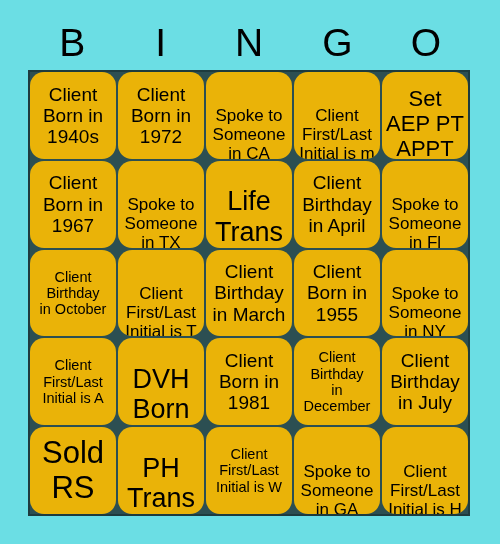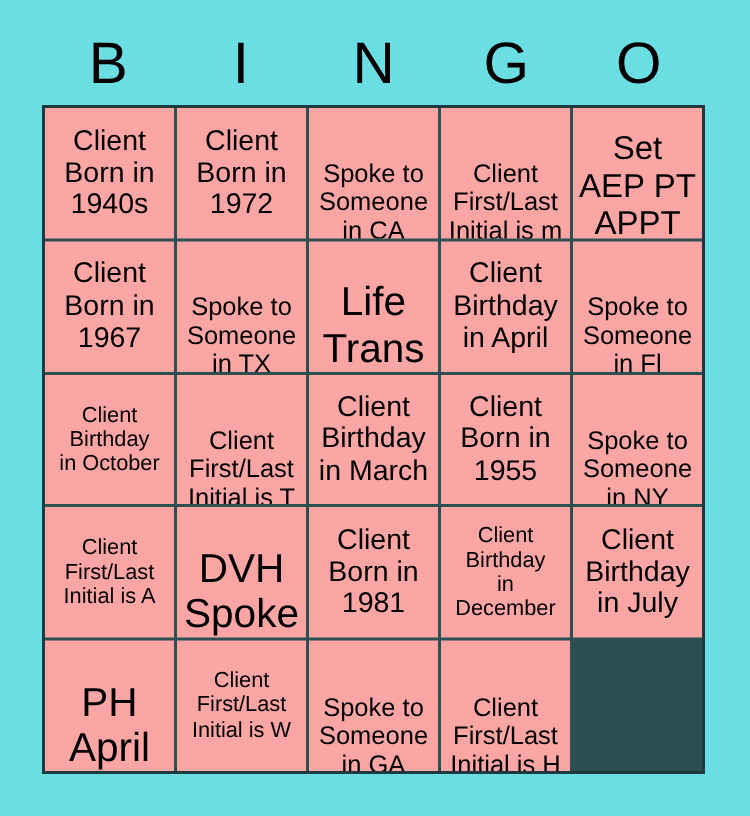--- a/index.html
+++ b/index.html
@@ -49,29 +49,30 @@
     height: 446px;
     display: grid;
     grid-template-columns: repeat(5, 1fr);
     grid-template-rows: repeat(5, 1fr);
     background: #2c4f52;
     border: 2px solid #1d3b3e;
     gap: 2px;
     box-sizing: border-box;
   }
   .cell {
-    background: #fca5a5;
+    background: #eab308;
     display: flex;
     align-items: center;
     justify-content: center;
     text-align: center;
     color: #000000;
     padding: 2px 3px;
     box-sizing: border-box;
     overflow: hidden;
+    border-radius: 14px;
   }
   .cell-text {
     display: block;
     width: 100%;
     line-height: 1.12;
     white-space: pre-line;
   }
   
   .sz-xs .cell-text { font-size: 14.5px; }
   .sz-s  .cell-text { font-size: 17px; margin-top: 39px; }
@@ -168,41 +169,45 @@
 Someone
 in NY</span>
       </div>
       <div class="cell sz-xs">
         <span class="cell-text">Client
 First/Last
 Initial is A</span>
       </div>
       <div class="cell sz-xl">
         <span class="cell-text">DVH
-Spoke</span>
+Born</span>
       </div>
       <div class="cell sz-m">
         <span class="cell-text">Client
 Born in
 1981</span>
       </div>
       <div class="cell sz-xs">
         <span class="cell-text">Client
 Birthday
 in
 December</span>
       </div>
       <div class="cell sz-m">
         <span class="cell-text">Client
 Birthday
 in July</span>
       </div>
+      <div class="cell sz-xxl">
+        <span class="cell-text">Sold
+RS</span>
+      </div>
       <div class="cell sz-xl">
         <span class="cell-text">PH
-April</span>
+Trans</span>
       </div>
       <div class="cell sz-xs">
         <span class="cell-text">Client
 First/Last
 Initial is W</span>
       </div>
       <div class="cell sz-s">
         <span class="cell-text">Spoke to
 Someone
 in GA</span>

